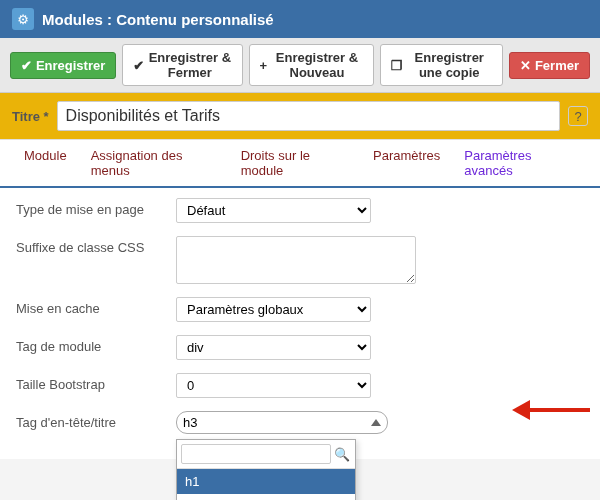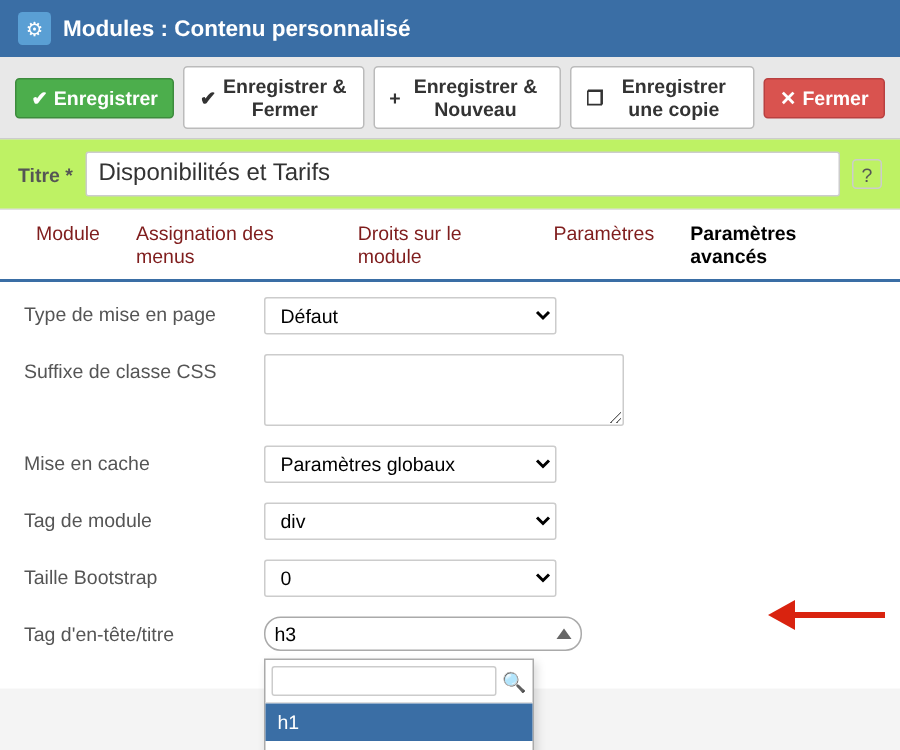--- a/index.html
+++ b/index.html
@@ -43,21 +43,21 @@
       border-radius: 3px;
       cursor: pointer;
       font-size: 12px;
       font-weight: bold;
     }
     .btn-green { background: #4cae4c; color: white; border-color: #3d8b3d; }
     .btn-white { background: #fff; color: #333; border-color: #bbb; }
     .btn-red { background: #d9534f; color: white; border-color: #b94040; }
 
     .title-row {
-      background: #bef264;
+      background: #eab308;
       padding: 8px 12px;
       display: flex;
       align-items: center;
       gap: 8px;
       border-bottom: 1px solid #e0e0e0;
     }
     .title-label { color: #555; font-weight: bold; font-size: 13px; }
     .title-input {
       flex: 1;
       border: 1px solid #ccc;
@@ -84,22 +84,22 @@
     .tab {
       padding: 8px 12px;
       cursor: pointer;
       color: #7f1d1d;
       font-size: 13px;
       border-bottom: 2px solid transparent;
       margin-bottom: -2px;
     }
     .tab.active {
       border-bottom: 2px solid #3a6ea5;
-      font-weight: bold;
-      color: #000000;
+      font-weight: normal;
+      color: #6d28d9;
     }
 
     .content {
       background: #fff;
       padding: 10px 16px;
       position: relative;
     }
 
     .form-row {
       display: flex;

